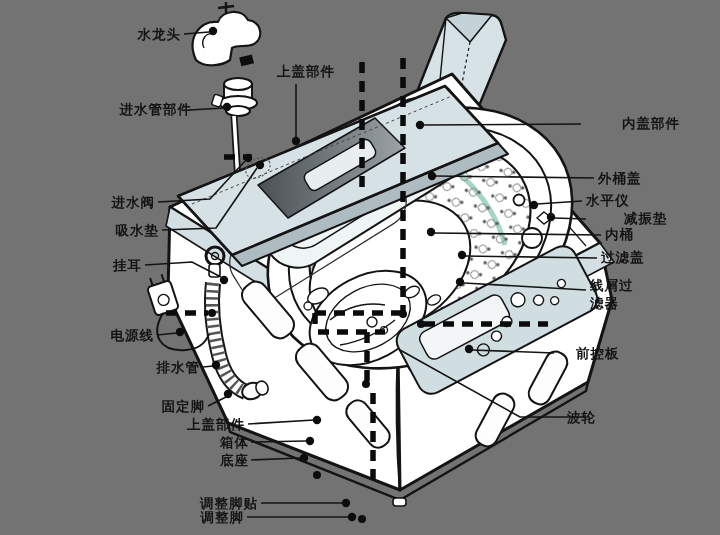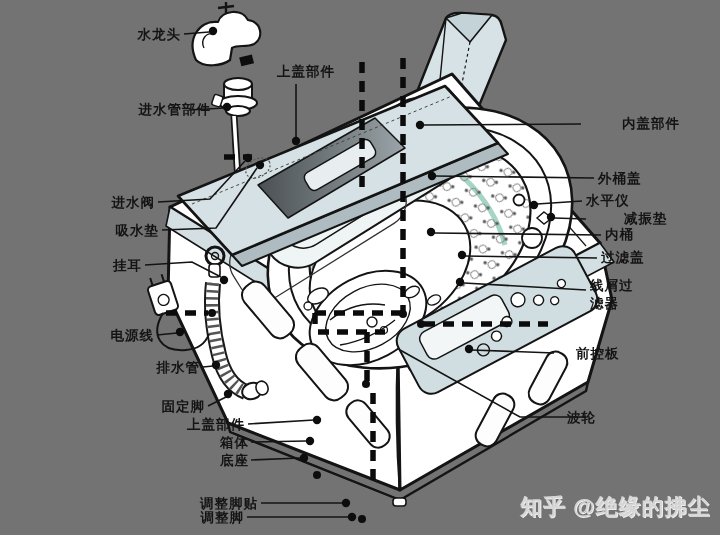--- a/index.html
+++ b/index.html
@@ -248,21 +248,21 @@
         <polyline points="586,290 464,283" fill="none" stroke="#141414" stroke-width="1.6"></polyline>
         <circle cx="460" cy="282" r="4.2" fill="#0d0d0d"></circle>
         <polyline points="554,353 472,350" fill="none" stroke="#141414" stroke-width="1.6"></polyline>
         <circle cx="469" cy="349" r="4.2" fill="#0d0d0d"></circle>
         <polyline points="586,417 520,417 400,350" fill="none" stroke="#141414" stroke-width="1.6"></polyline>
       </g>
 </svg>
 
 <div id="labels">
       <div class="lbl r" style="right: 539px; top: 35px;">水龙头</div>
-      <div class="lbl r" style="right: 509px; top: 110px; margin-left: 34px;">进水管部件</div>
+      <div class="lbl r" style="right: 528px; top: 110px; margin-left: 34px;">进水管部件</div>
       <div class="lbl r" style="right: 565px; top: 203px;">进水阀</div>
       <div class="lbl r" style="right: 561px; top: 231px;">吸水垫</div>
       <div class="lbl r" style="right: 578px; top: 266px;">挂耳</div>
       <div class="lbl r" style="right: 566px; top: 336px;">电源线</div>
       <div class="lbl r" style="right: 520px; top: 368px;">排水管</div>
       <div class="lbl r" style="right: 515px; top: 407px;">固定脚</div>
       <div class="lbl r" style="right: 475px; top: 425px;">上盖部件</div>
       <div class="lbl r" style="right: 471px; top: 443px;">箱体</div>
       <div class="lbl r" style="right: 471px; top: 461px;">底座</div>
       <div class="lbl r" style="right: 462px; top: 504px;">调整脚贴</div>
@@ -273,15 +273,14 @@
       <div class="lbl" style="left: 586px; top: 201px; text-align: right;">水平仪</div>
       <div class="lbl" style="left: 624px; top: 219px; text-align: right;">减振垫</div>
       <div class="lbl" style="left: 605px; top: 235px;">内桶</div>
       <div class="lbl" style="left: 601px; top: 258px;">过滤盖</div>
       <div class="lbl" style="left: 590px; top: 295px;">线屑过
 滤器</div>
       <div class="lbl" style="left: 576px; top: 354px; text-align: right;">前控板</div>
       <div class="lbl" style="left: 567px; top: 418px;">波轮</div>
     </div>
 
-<div id="watermark">知乎 @绝缘的拂尘</div>
 
 </div>
 
 </body></html>

